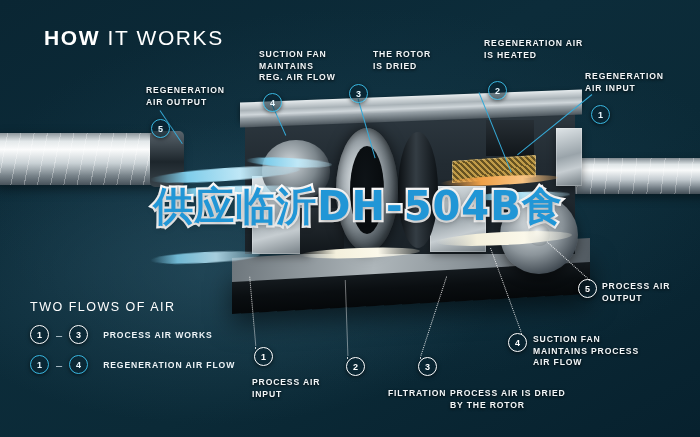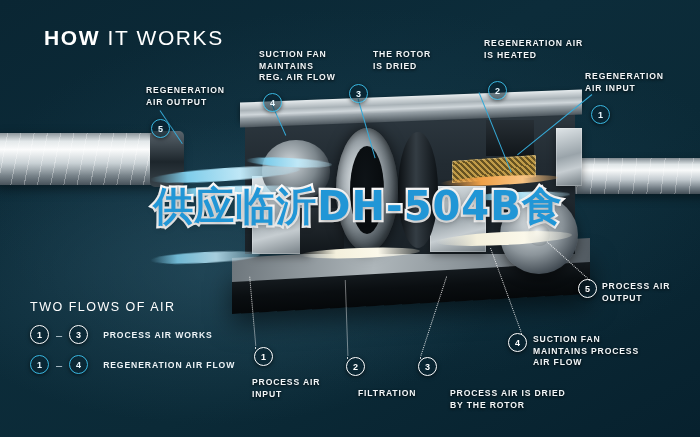--- a/index.html
+++ b/index.html
@@ -219,21 +219,21 @@
   <div class="num w" style="left:508px;top:333px;">4</div>
   <div class="lbl" style="left:533px;top:334px;width:150px;white-space:pre-line;">SUCTION FAN
 MAINTAINS PROCESS
 AIR FLOW</div>
 
   <div class="num w" style="left:254px;top:347px;">1</div>
   <div class="lbl" style="left:252px;top:377px;width:100px;white-space:pre-line;">PROCESS AIR
 INPUT</div>
 
   <div class="num w" style="left:346px;top:357px;">2</div>
-  <div class="lbl" style="left:334px;top:388px;width:100px;white-space:pre-line;padding-left:24px;">FILTRATION</div>
+  <div class="lbl" style="left:364px;top:388px;width:100px;white-space:pre-line;padding-left:24px;">FILTRATION</div>
 
   <div class="num w" style="left:418px;top:357px;">3</div>
   <div class="lbl" style="left:450px;top:388px;width:170px;white-space:pre-line;">PROCESS AIR IS DRIED
 BY THE ROTOR</div>
 
   <div class="legend-title">TWO FLOWS OF AIR</div>
 
   <div class="lrow" style="left:30px;top:325px;">
     <div class="num w" style="position:relative;left:0;top:0;">1</div>
     <span class="dash">–</span>

